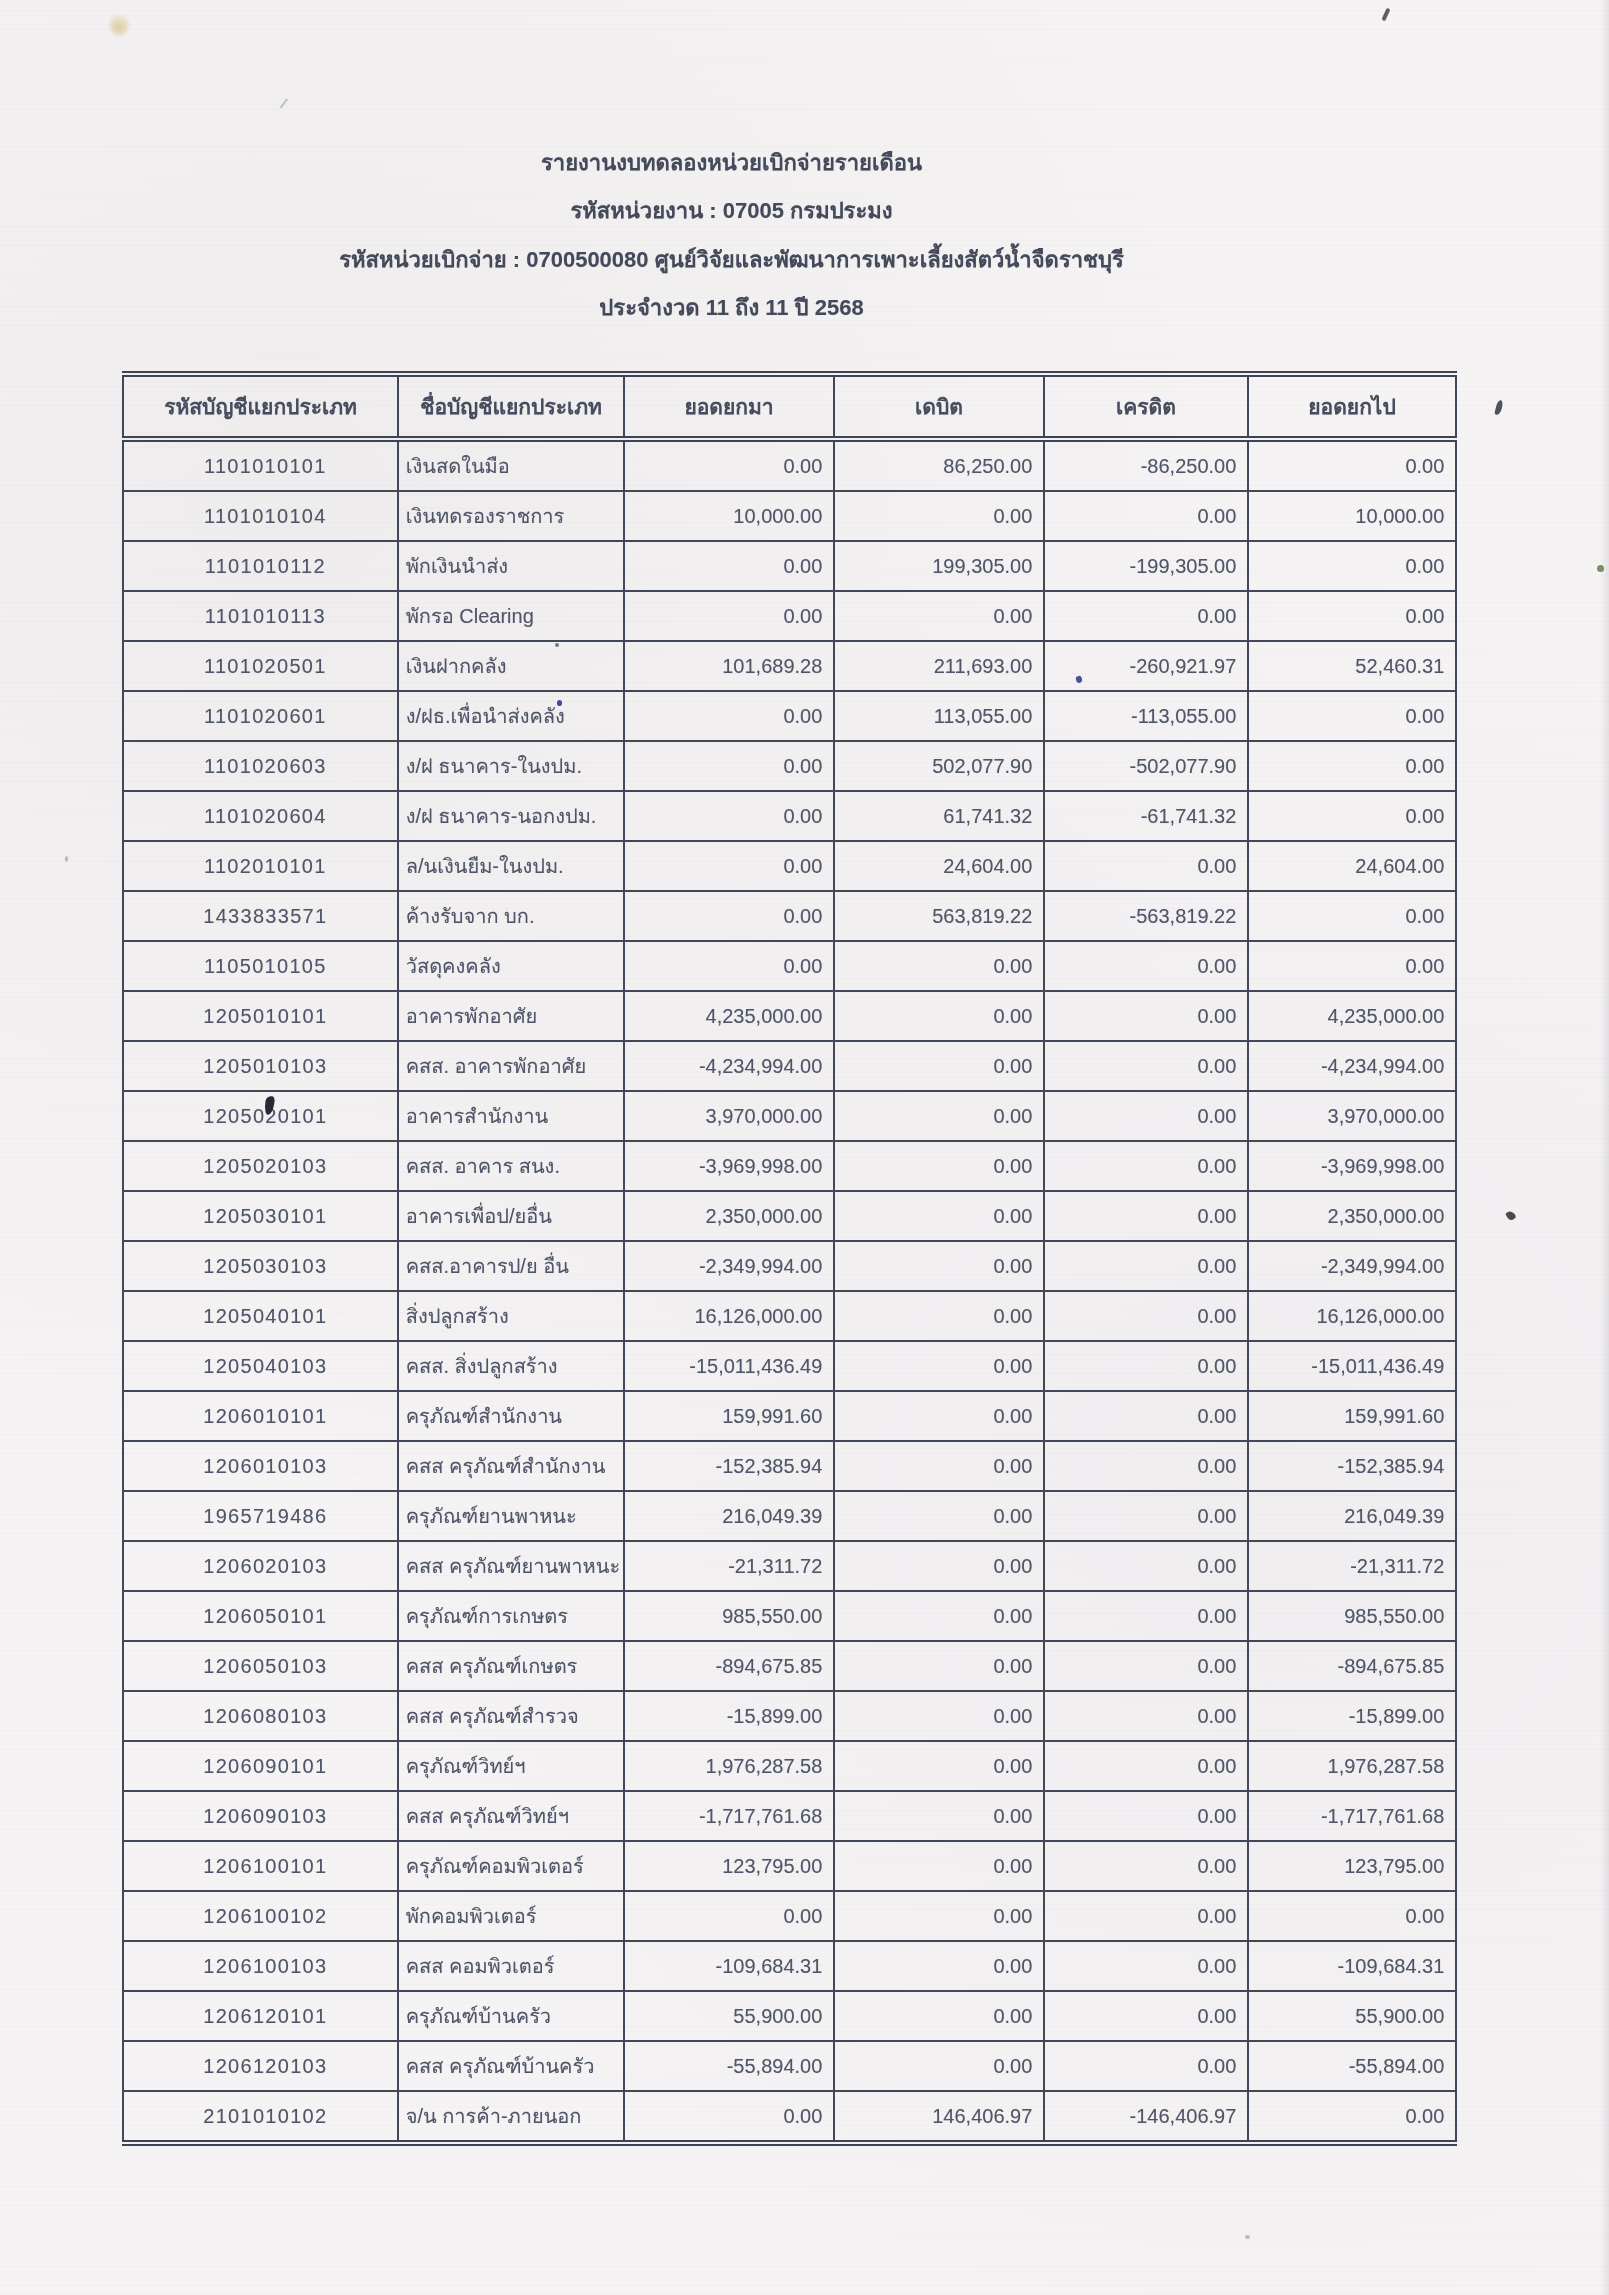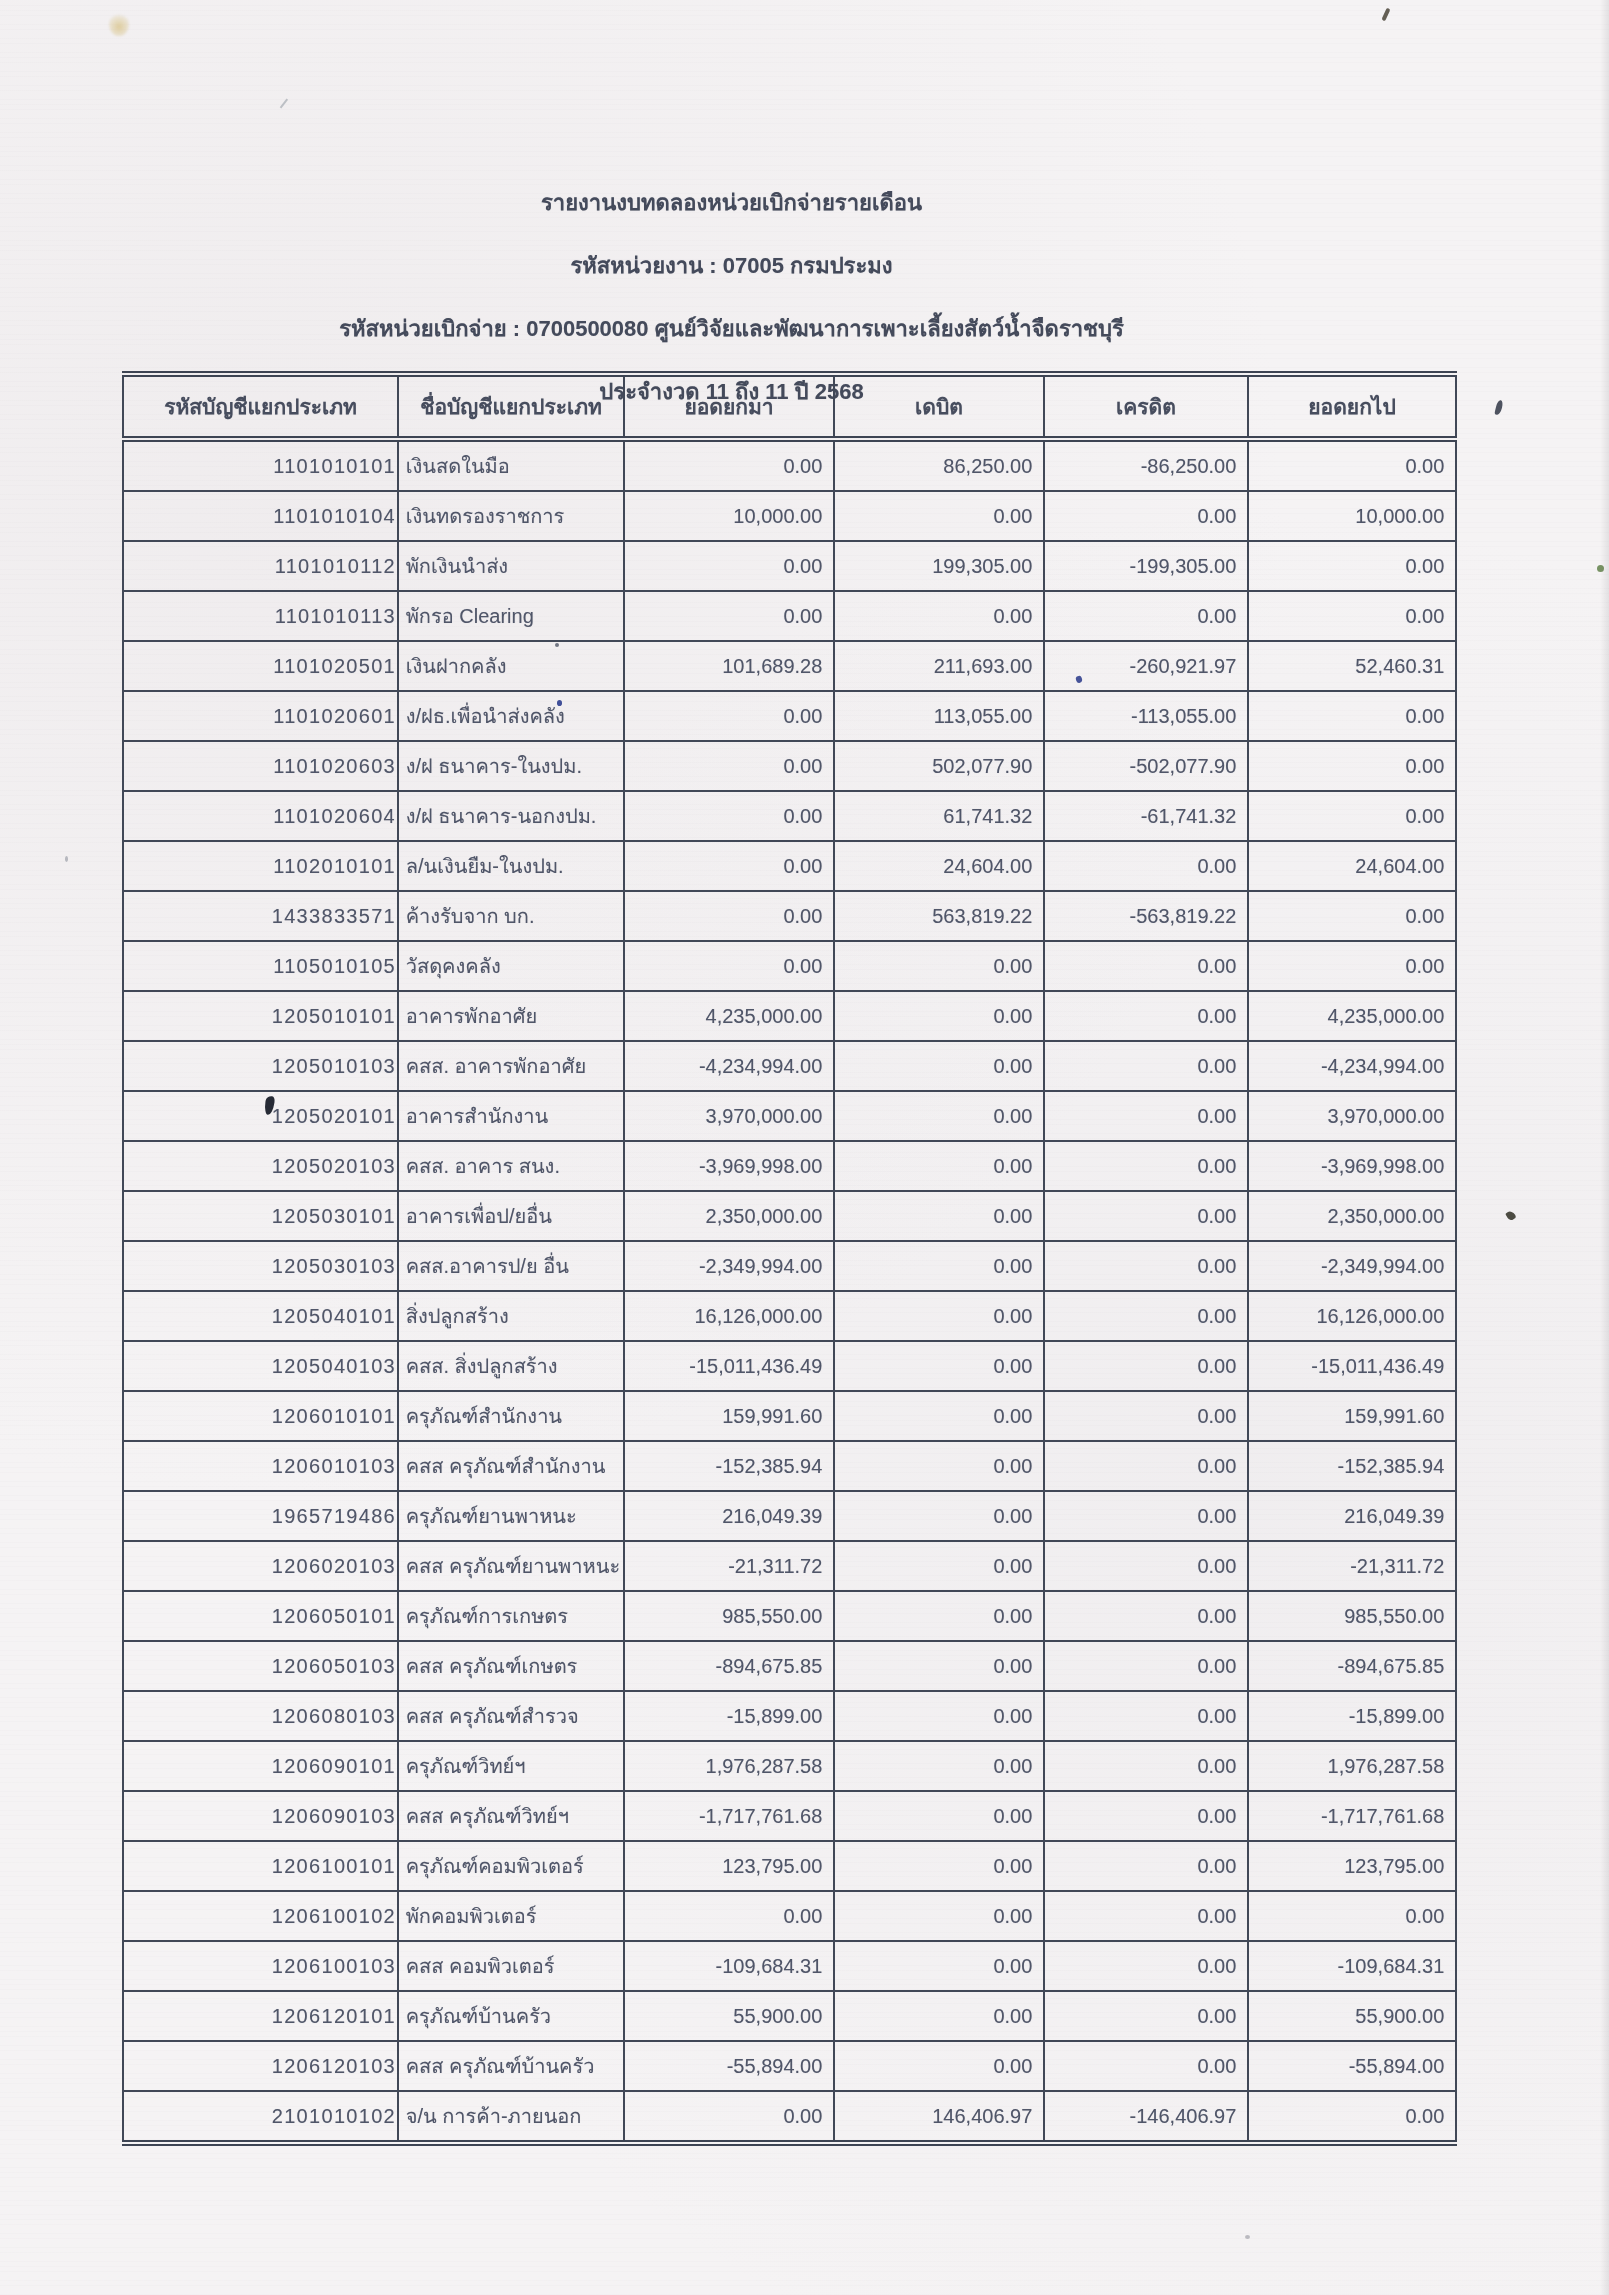--- a/index.html
+++ b/index.html
@@ -22,21 +22,20 @@
   }
   
   .report-header{
     position:absolute;top:151px;left:0;width:1463px;
     text-align:center;
   }
   .report-header .line{
     font-size:22px;font-weight:bold;color:#444a5b;
     margin-bottom:25.4px;line-height:23px;
     text-shadow:0 0 0.7px rgba(70,76,92,0.35);
-    margin-top:40px;
   }
   
   table.tb{
     position:absolute;left:122px;top:371px;
     width:1333px;table-layout:fixed;
     border-collapse:collapse;
   }
   .tb th,.tb td{
     border:2px solid #414857;
     overflow:hidden;white-space:nowrap;
@@ -47,21 +46,21 @@
     border-top:6px double #3d4453;
     border-bottom:6px double #3d4453;
     font-size:21px;font-weight:bold;color:#474d5e;
     text-align:center;vertical-align:middle;margin-left:30px;
   }
   .tb td{
     height:46px;font-size:20px;color:#505669;
     vertical-align:middle;background:transparent;
   }
   .tb tbody tr:last-child td{border-bottom:6px double #3d4453;}
-  td.col-code{text-align:right;padding-left:10.7px;letter-spacing:1.3px;}
+  td.col-code{text-align:center;padding-left:10.7px;letter-spacing:1.3px;}
   td.col-name{text-align:left;padding-left:6.7px;}
   td.col-num{text-align:right;padding-right:10.7px;}
   
   .artifact{position:absolute;pointer-events:none;}
   .tan-smudge{left:109px;top:13.4px;width:20px;height:23px;border-radius:50%;
     background:radial-gradient(circle at 50% 60%, rgba(205,175,90,0.55), rgba(216,196,137,0.25) 60%, transparent 75%);
     filter:blur(1.3px);}
   .dark-dash{left:1384px;top:8px;width:4px;height:12.7px;background:#4a4438;border-radius:2px;transform:rotate(25deg);opacity:.85;}
   .comma-mark{left:1496px;top:400px;width:6px;height:14.7px;background:#3c4150;border-radius:60% 60% 70% 30%;transform:rotate(14deg);opacity:.9;}
   .name-dot{left:555px;top:643px;width:4px;height:4px;background:#5a6070;border-radius:50%;opacity:.85;}

